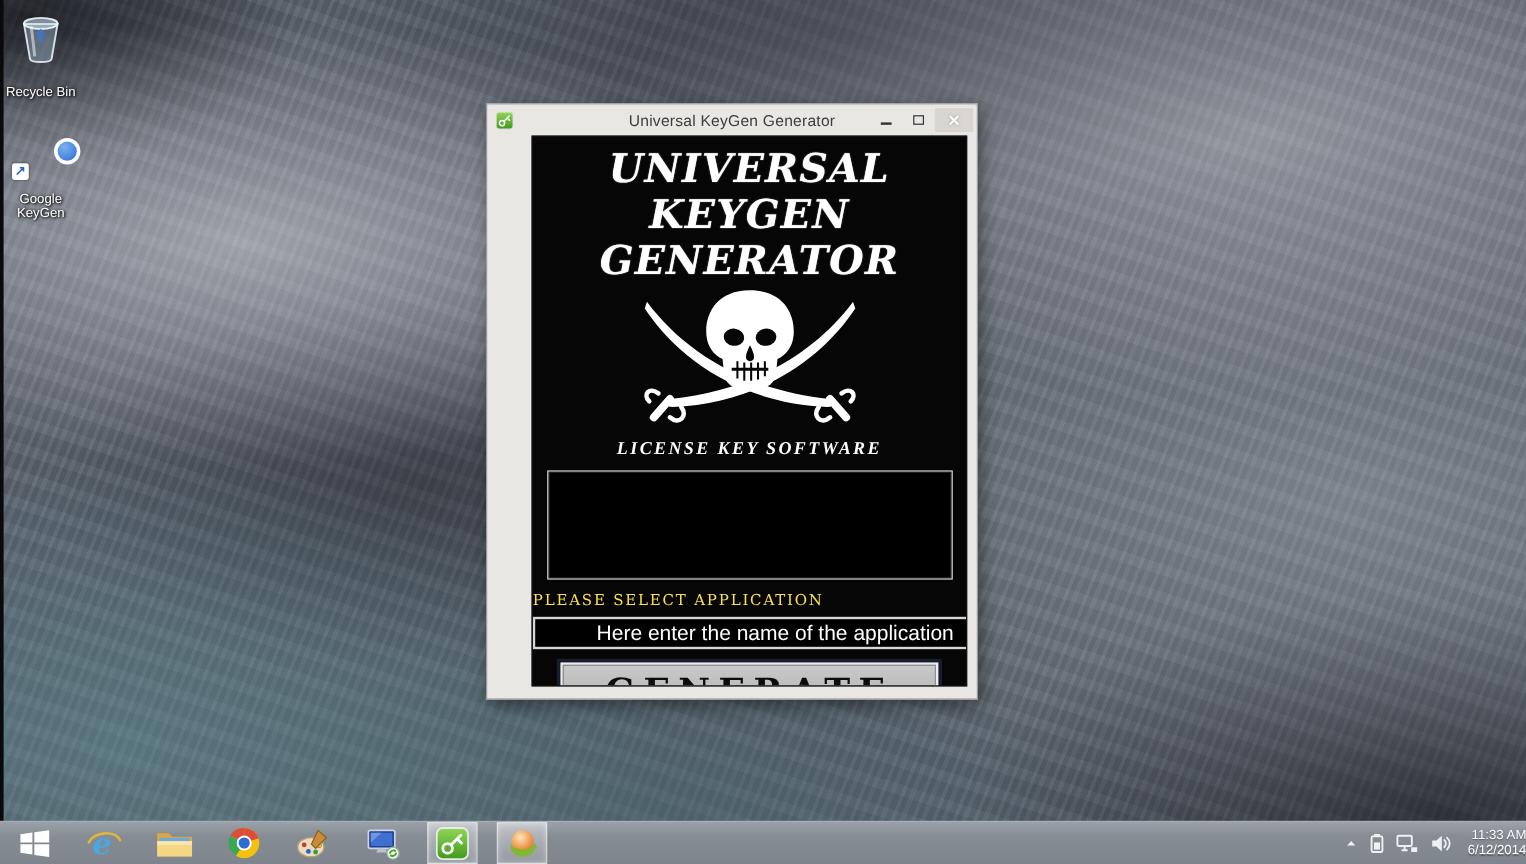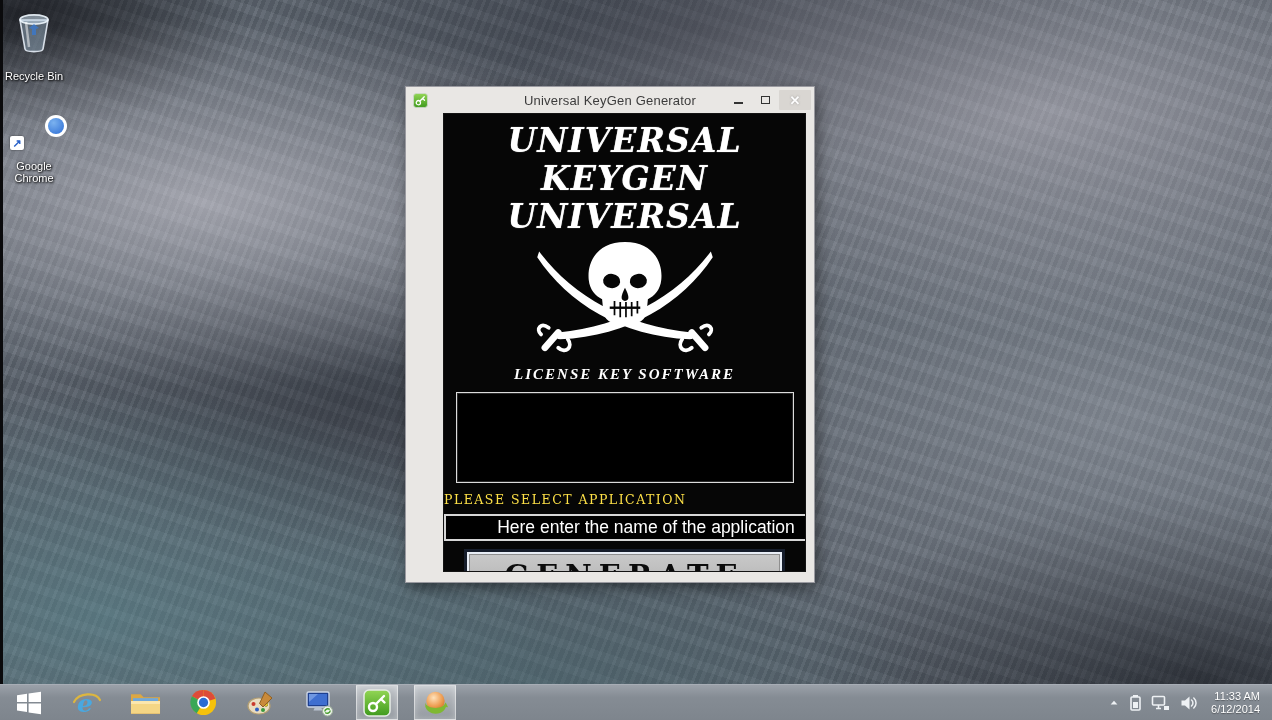--- a/index.html
+++ b/index.html
@@ -96,21 +96,21 @@
 
   
   .taskbar { position:absolute; left:0; right:0; bottom:0; height:36px; z-index:20;
     background:linear-gradient(#9ba1a9,#858c94 35%,#7e858d);
     border-top:1px solid #a7adb5; display:flex; align-items:stretch; }
   .tb-left { display:flex; align-items:stretch; gap:16px; padding-left:8px; }
   .tb-item { width:42px; display:flex; align-items:center; justify-content:center; cursor:pointer; }
   .tb-item svg { display:block; }
   .tb-item.active { background:linear-gradient(rgba(255,255,255,.42), rgba(255,255,255,.16));
     border:1px solid rgba(255,255,255,.55); box-shadow:inset 0 0 6px rgba(255,255,255,.35); }
-  .tray { margin-left:auto; display:flex; align-items:center; gap:9px; padding-right:12px; }
+  .tray { margin-left:auto; display:flex; align-items:center; gap:9px; padding-right:0; }
   .tray .t-ico { display:flex; align-items:center; }
   .clock { text-align:right; color:#fff; font-size:11px; line-height:13px;
     text-shadow:0 1px 1px rgba(0,0,0,.35); padding-left:4px; }
 </style>
 </head>
 <body>
 
 <div class="screen">
 
   <div class="desk-icon" id="icon-recycle">
@@ -123,21 +123,21 @@
       </svg>
     </span>
     <div class="lbl">Recycle Bin</div>
   </div>
 
   <div class="desk-icon" id="icon-chrome">
     <span class="glyph" style="width:44px;height:44px;position:relative;">
       <span class="chrome-ball"></span>
       <span class="shortcut-badge">↗</span>
     </span>
-    <div class="lbl">Google Chrome</div>
+    <div class="lbl">Google KeyGen</div>
   </div>
 
   <div class="window">
     <div class="titlebar">
       <span class="app-ico">
         <svg width="15" height="15" viewBox="0 0 28 28">
           <defs>
               <linearGradient id="gk1" x1="0" y1="0" x2="0" y2="1">
             <stop offset="0" stop-color="#93d655"></stop>
                 <stop offset="1" stop-color="#3f9a1d"></stop>
@@ -156,21 +156,21 @@
         <span class="cap-btn max">
             <span></span>
           </span>
         <span class="cap-btn close">✕</span>
       </span>
     </div>
 
     <div class="win-inner">
       <div class="app-heading">
         <div>UNIVERSAL KEYGEN</div>
-        <div>UNIVERSAL</div>
+        <div>GENERATOR</div>
       </div>
 
       <svg class="skull-wrap" viewBox="0 0 200 130">
 
         <path d="M10,12 C44,58 100,90 170,97 C174,100 173,104 168,104 C96,101 40,66 8,18 Z" fill="#fff"></path>
         <path d="M170,97 L184,113" stroke="#fff" stroke-width="7" stroke-linecap="round" fill="none"></path>
         <path d="M160,104 C154,112 162,120 170,113 M180,92 C188,86 194,93 188,99" stroke="#fff" stroke-width="4" stroke-linecap="round" fill="none"></path>
         <path d="M190,12 C156,58 100,90 30,97 C26,100 27,104 32,104 C104,101 160,66 192,18 Z" fill="#fff"></path>
         <path d="M30,97 L16,113" stroke="#fff" stroke-width="7" stroke-linecap="round" fill="none"></path>
         <path d="M40,104 C46,112 38,120 30,113 M20,92 C12,86 6,93 12,99" stroke="#fff" stroke-width="4" stroke-linecap="round" fill="none"></path>

